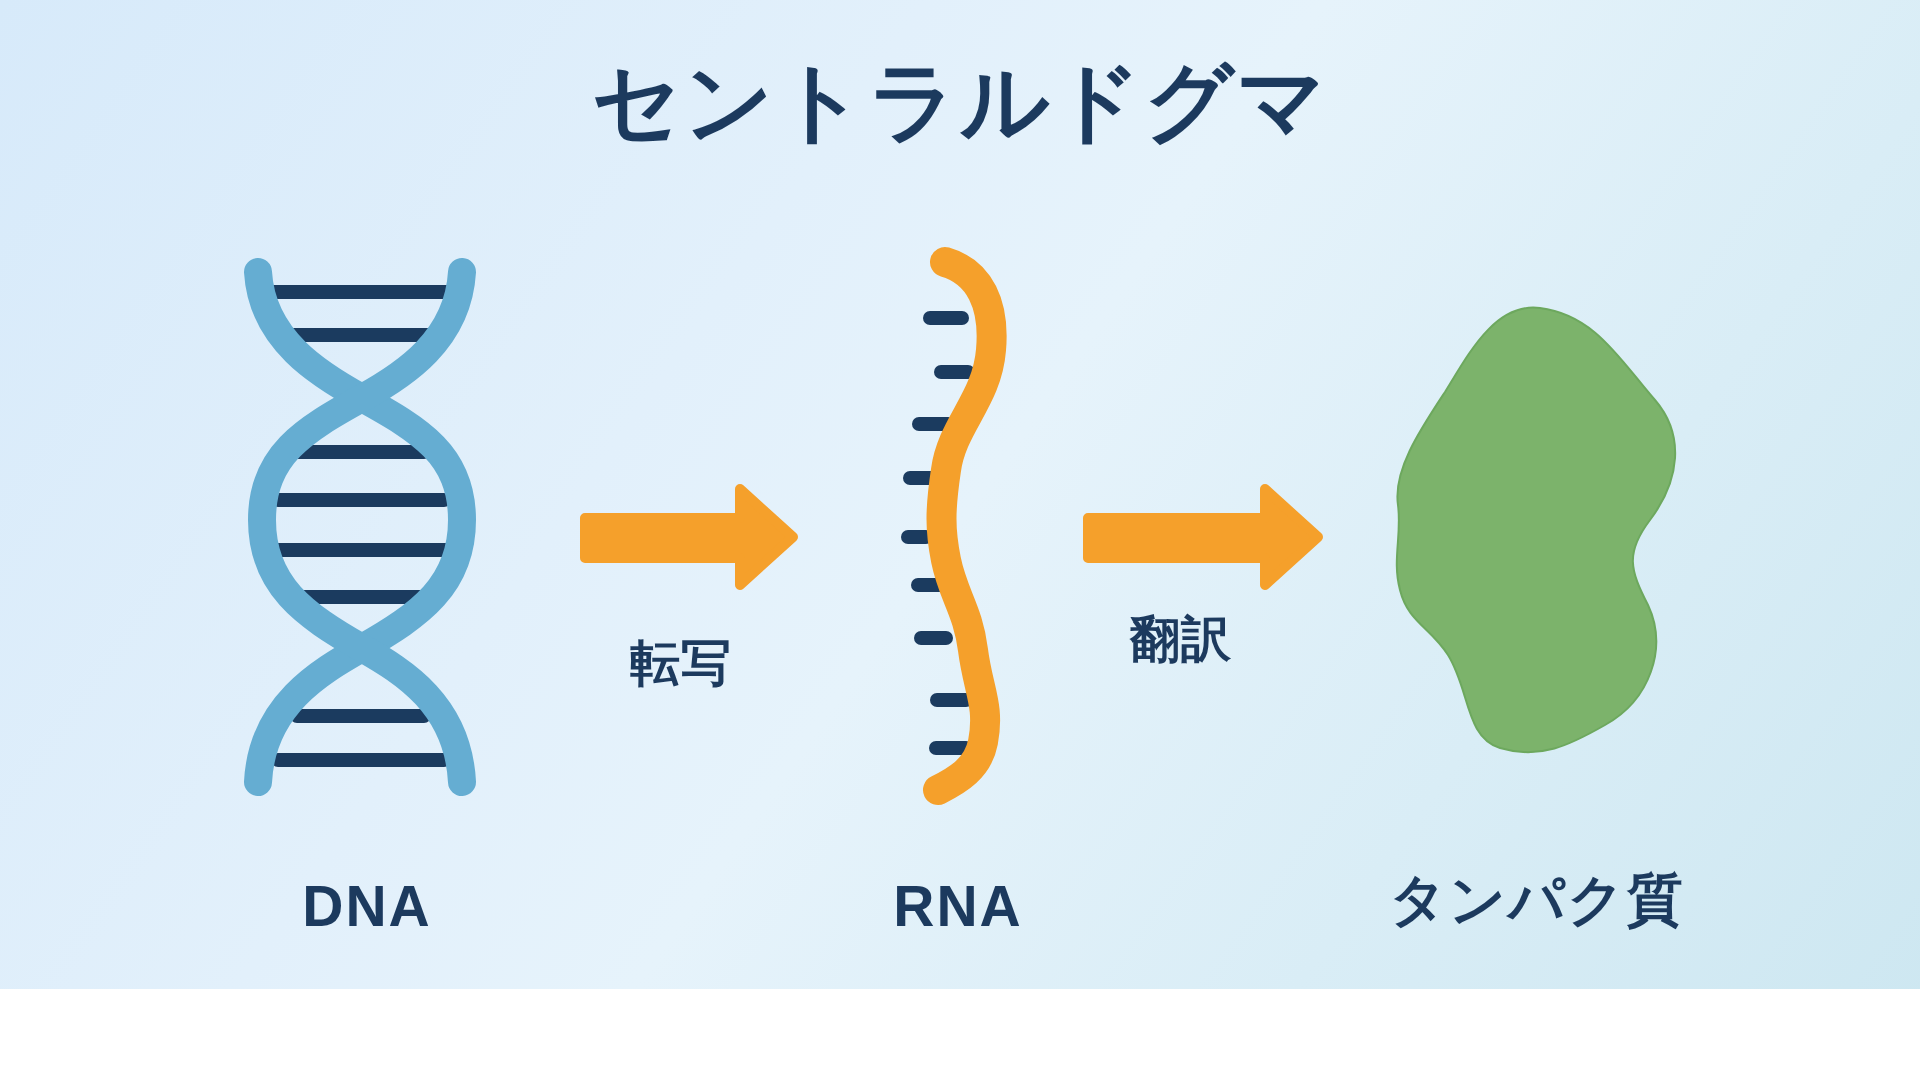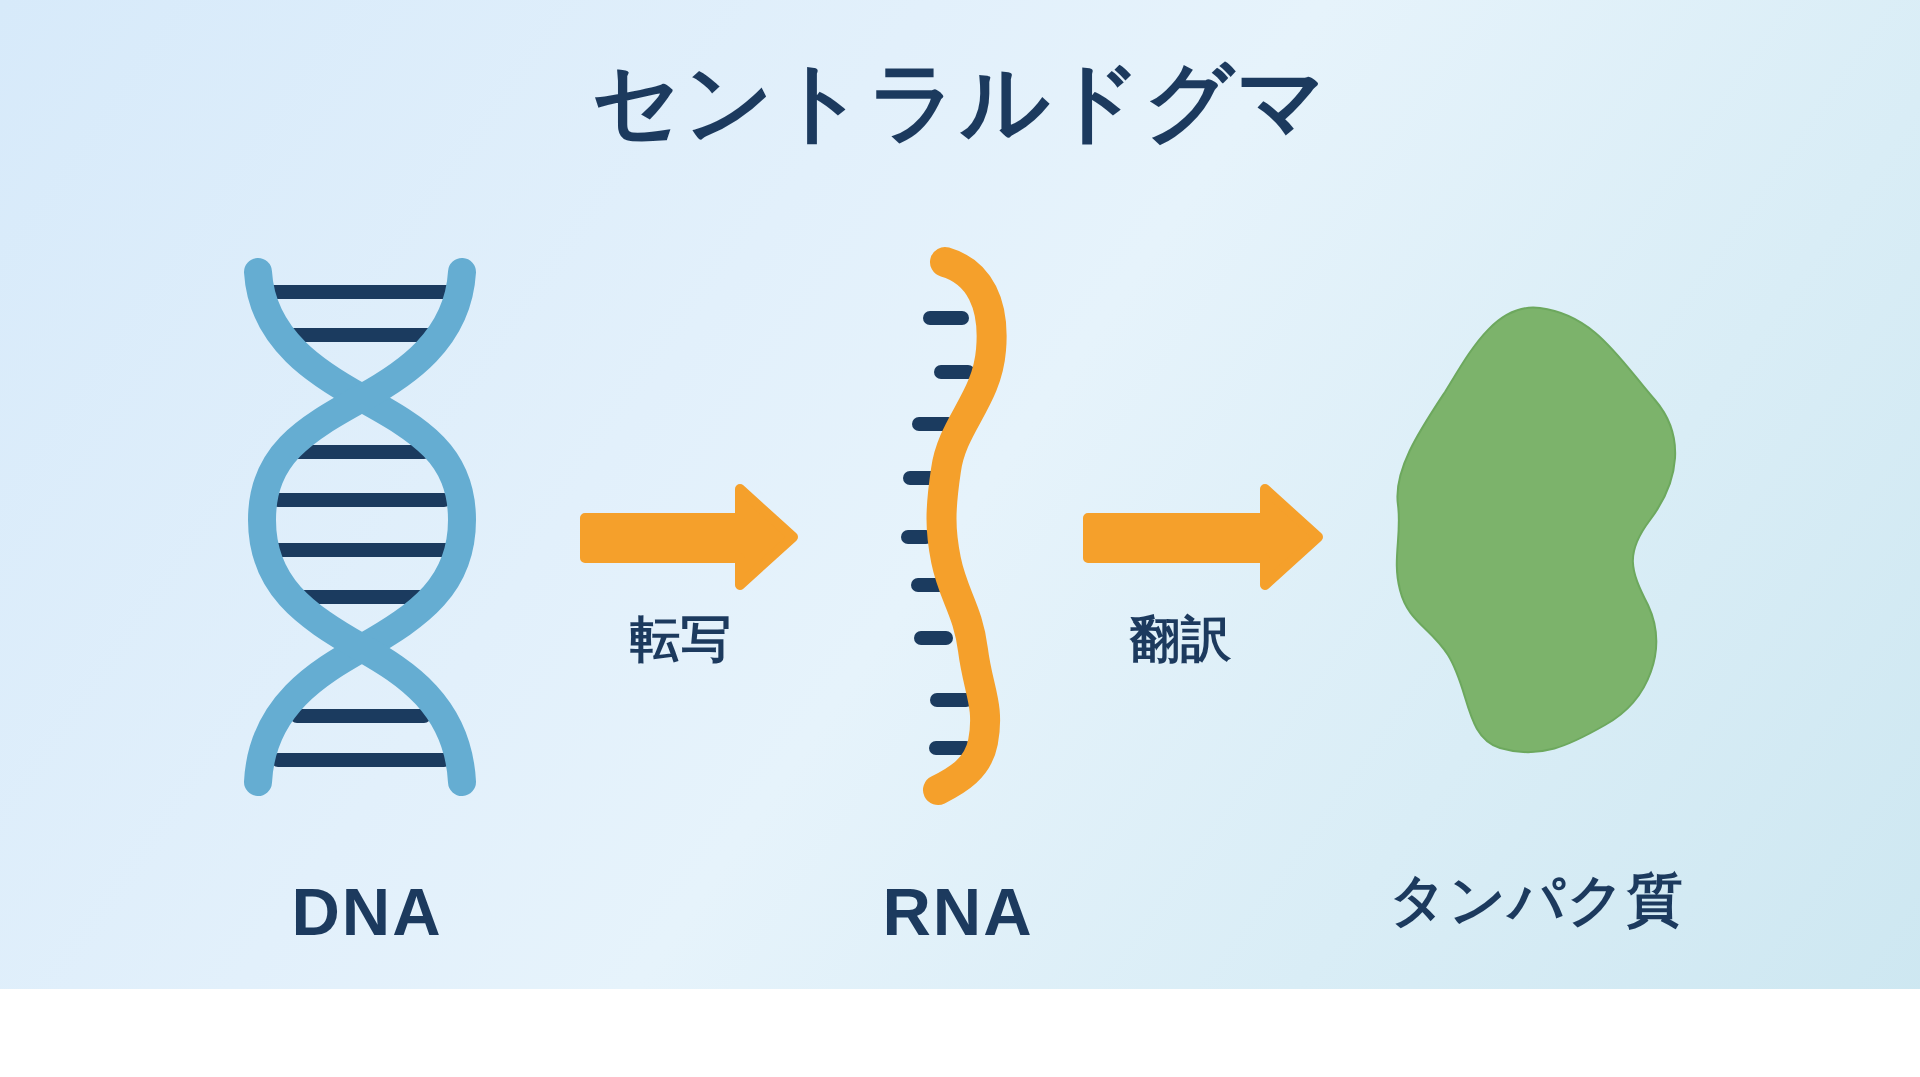--- a/index.html
+++ b/index.html
@@ -29,21 +29,21 @@
     text-align: center;
     line-height: 1;
   }
   .title {
     top: 58px;
     left: 960px;
     font-size: 88px;
     letter-spacing: 2px;
   }
   .node-label {
-    font-size: 67px;
+    font-size: 57px;
     letter-spacing: 2px;
   }
   .process-label {
     font-size: 50px;
     letter-spacing: 1px;
   }
 </style>
 </head>
 <body>
 
@@ -112,21 +112,21 @@
              C 1570,745 1540,760 1500,748
              C 1465,737 1470,690 1448,655
              C 1430,627 1408,622 1400,590
              C 1392,560 1402,535 1398,505
              C 1393,470 1420,430 1445,392
              C 1468,355 1495,302 1540,308 Z" fill="#7cb36b" stroke="#6da85e"></path>
   </svg>
 
   <div class="txt title">セントラルドグマ</div>
 
-  <div class="txt process-label" style="left:681px; top:614px;">転写</div>
+  <div class="txt process-label" style="left:681px; top:638px;">転写</div>
 
   <div class="txt process-label" style="left:1181px; top:614px;text-align:center;">翻訳</div>
 
   <div class="txt node-label" style="left:367px; top:878px;">DNA</div>
 
   <div class="txt node-label" style="left:958px; top:878px;">RNA</div>
 
   <div class="txt node-label" style="left:1537px; top:872px; font-size:56px;">タンパク質</div>
 
 </div>

